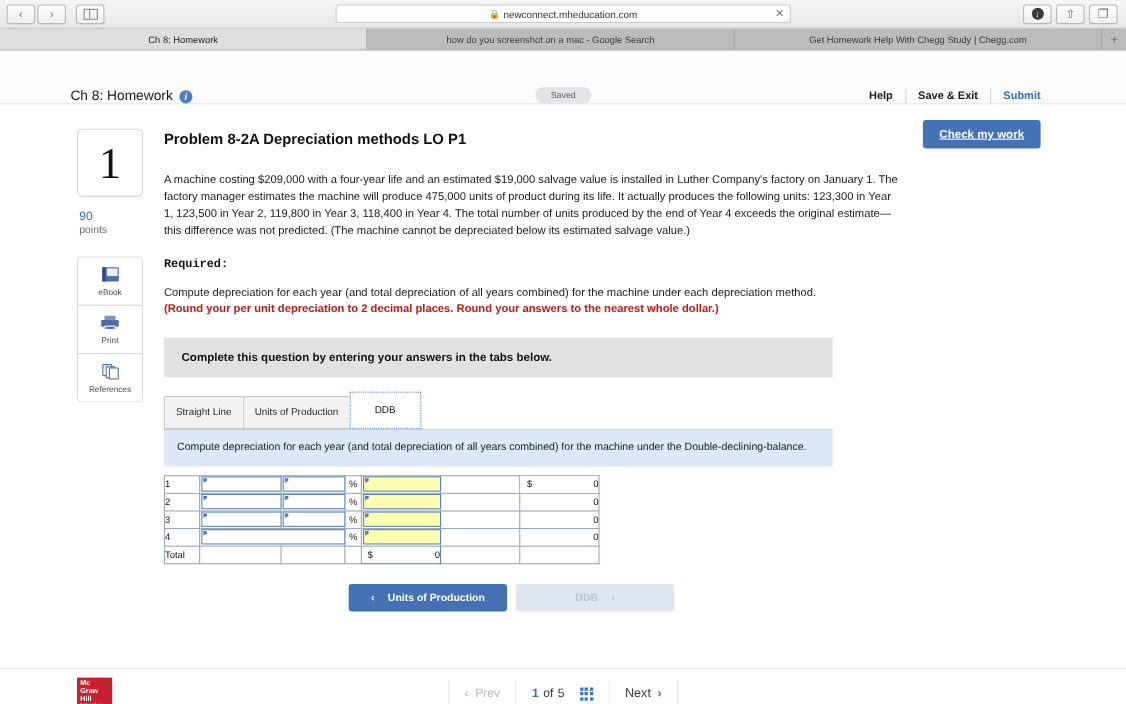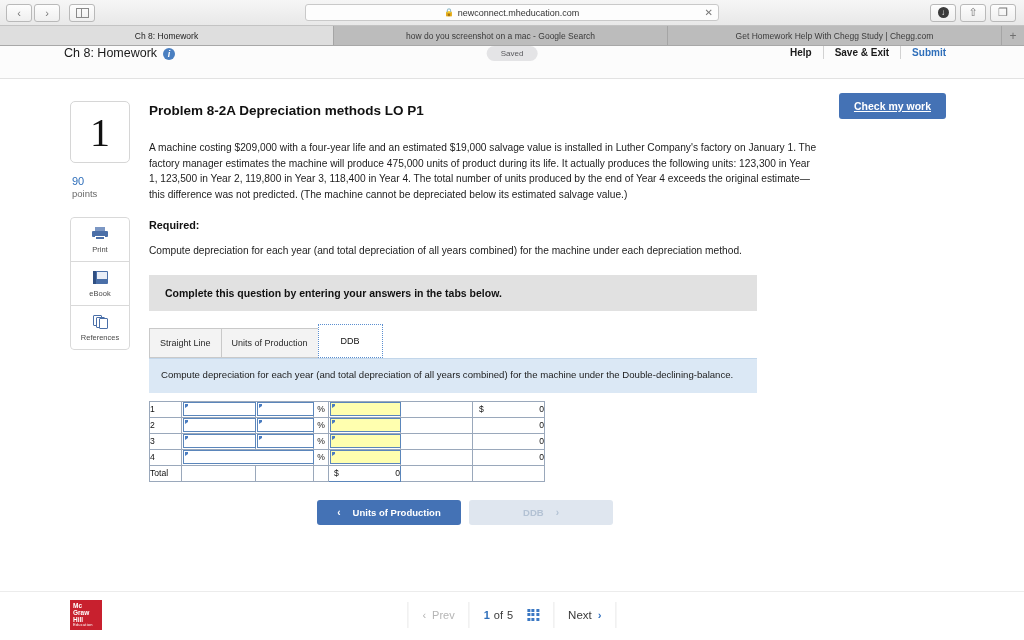--- a/index.html
+++ b/index.html
@@ -62,23 +62,23 @@
     overflow: hidden; white-space: nowrap;
   }
   .tab.active { background: #dedede; color: #222; }
   #tab-new {
     width: 22px; display:flex; align-items:center; justify-content:center;
     color: #6f6f6f; font-size: 12px; background:#bcbcbc;
   }
 
   
   #page-header {
-    height: 33px; background: #fcfcfc;
+    height: 49px; background: #fcfcfc;
     border-bottom: 1px solid #e2e2e2;
-    display: flex; align-items: flex-start; position: relative;
+    display: flex; align-items: flex-end; position: relative;
   }
   #hw-title {
     margin-left: 64px; font-size: 12.5px; color: #1a1a1a; font-weight: 400;
   }
   #info-icon {
     width: 12px; height: 12px; border-radius: 50%;
     background: #4a7fc1; color: #fff;
     font-size: 9px; font-weight: bold; font-style: italic;
     display: inline-flex; align-items: center; justify-content: center;
     margin-left: 6px; vertical-align: middle;
@@ -149,21 +149,21 @@
   .ico-ref span:nth-child(2){ left:3px; top:2px; }
   .ico-ref span:nth-child(3){ left:6px; top:3px; }
 
   
   #main-col { position: absolute; left: 149px; top: 24px; width: 668px; }
   #problem-title { font-size: 13.5px; font-weight: bold; color: #111; }
   #problem-body {
     margin-top: 22px; font-size: 10.2px; line-height: 1.52; color: #1c1c1c;
     text-align: left;
   }
-  #required-label { margin-top: 17px; font-size: 10.8px; font-weight: bold; color: #111; }
+  #required-label { margin-top: 17px; font-size: 10.8px; font-weight: bold; color: #111; font-family: Liberation Mono, monospace; }
   #required-text { margin-top: 12px; font-size: 10.2px; line-height: 1.5; color: #1c1c1c; }
   #rounding-note { font-size: 10.2px; font-weight: bold; color: #c11a14; line-height: 1.5; }
 
   #complete-bar {
     margin-top: 17px; height: 36px; background: #e1e1e1;
     display: flex; align-items: center;
     font-size: 10.5px; font-weight: bold; color: #111;
     padding-left: 16px; width: 608px;
   }
 
@@ -319,52 +319,53 @@
 
   <div id="left-rail">
     <div id="q-number-box">1</div>
     <div id="points-wrap">
       <div id="points-value">90</div>
       <div id="points-label">points</div>
     </div>
     <div id="tool-stack">
       <div class="tool-btn">
         <span class="tool-ico">
+            <span class="ico-book"></span>
+          </span>
+        <span class="tool-label">eBook</span>
+      </div>
+      <div class="tool-btn">
+        <span class="tool-ico">
           <span class="ico-print">
               <span class="ptop"></span>
               <span class="pbody"></span>
               <span class="pout"></span>
             </span>
         </span>
         <span class="tool-label">Print</span>
-      </div>
-      <div class="tool-btn">
-        <span class="tool-ico">
-            <span class="ico-book"></span>
-          </span>
-        <span class="tool-label">eBook</span>
       </div>
       <div class="tool-btn">
         <span class="tool-ico">
           <span class="ico-ref">
               <span></span>
               <span></span>
               <span></span>
             </span>
         </span>
         <span class="tool-label">References</span>
       </div>
     </div>
   </div>
 
   <div id="main-col">
     <div id="problem-title">Problem 8-2A Depreciation methods LO P1</div>
     <div id="problem-body">A machine costing $209,000 with a four-year life and an estimated $19,000 salvage value is installed in Luther Company's factory on January 1. The factory manager estimates the machine will produce 475,000 units of product during its life. It actually produces the following units: 123,300 in Year 1, 123,500 in Year 2, 119,800 in Year 3, 118,400 in Year 4. The total number of units produced by the end of Year 4 exceeds the original estimate—this difference was not predicted. (The machine cannot be depreciated below its estimated salvage value.)</div>
     <div id="required-label">Required:</div>
     <div id="required-text">Compute depreciation for each year (and total depreciation of all years combined) for the machine under each depreciation method.</div>
+    <div id="rounding-note">(Round your per unit depreciation to 2 decimal places. Round your answers to the nearest whole dollar.)</div>
 
     <div id="complete-bar">Complete this question by entering your answers in the tabs below.</div>
 
     <div id="method-tabs">
       <div class="mtab">Straight Line</div>
       <div class="mtab">Units of Production</div>
       <div class="mtab active">DDB</div>
     </div>
     <div id="method-desc">Compute depreciation for each year (and total depreciation of all years combined) for the machine under the Double-declining-balance.</div>
 

